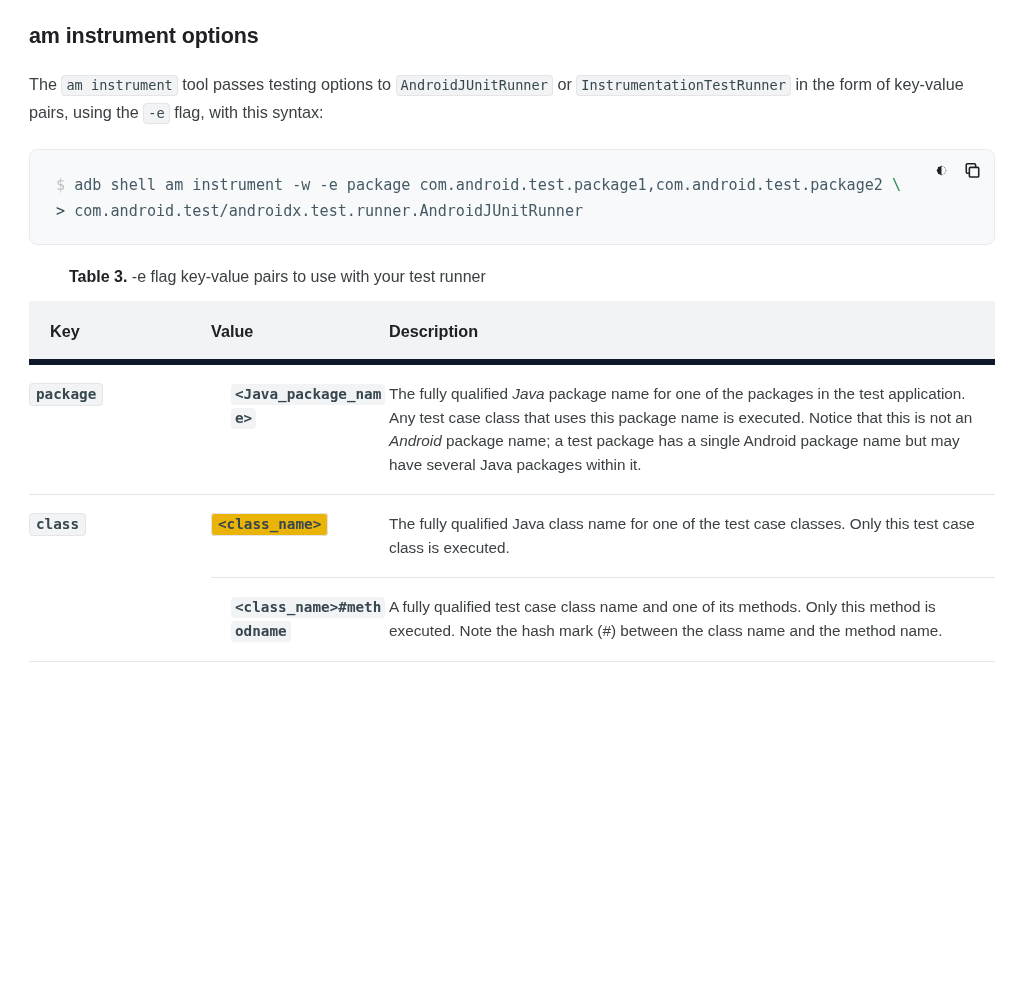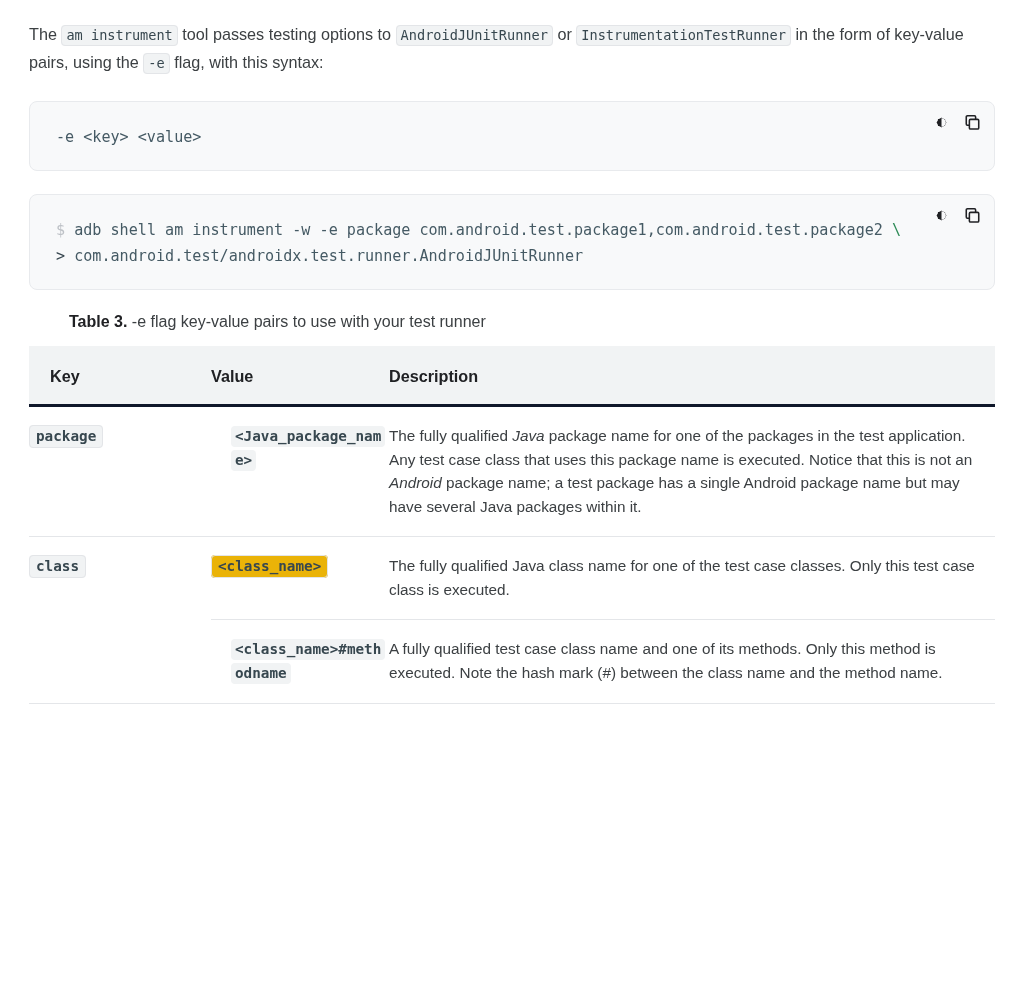--- a/index.html
+++ b/index.html
@@ -110,21 +110,21 @@
     margin-top: 14px;
     table-layout: fixed;
   }
   table.kv thead th {
     background: #f1f3f4;
     text-align: left;
     font-size: 16.2px;
     font-weight: 700;
     color: #202124;
     padding: 21px 0 18px 0;
-    border-bottom: 3px solid #0f172a;
+    border-bottom: 6px solid #0f172a;
   }
   table.kv thead th.c-key   { padding-left: 21px; }
   table.kv col.c-key   { width: 182px; }
   table.kv col.c-val   { width: 178px; }
   table.kv col.c-desc  { width: 606px; }
 
   table.kv td {
     vertical-align: top;
     font-size: 15.3px;
     line-height: 23.5px;
@@ -181,41 +181,24 @@
     height: 1px;
     background: #e4e6e9;
     margin-top: 0px;
   }
 </style>
 </head>
 <body>
 
 <div class="page">
 
+  <h1 class="page-title">am instrument options</h1>
 
   <p class="body-text intro"><span>The </span><code class="chip">am instrument</code><span> tool passes testing options to </span><code class="chip">AndroidJUnitRunner</code><span> or </span><code class="chip">InstrumentationTestRunner</code><span> in the form of key-value pairs, using the </span><code class="chip">-e</code><span> flag, with this syntax:</span></p>
 
-  <div class="codeblock first">
-    <div class="code-actions">
-      <button class="icon-btn" title="Toggle dark code theme">
-        <svg width="17" height="17" viewBox="0 0 24 24" aria-hidden="true">
-          <path fill="#202124" d="M12 1.6l2.1 2.1h2.9v2.9l2.1 2.1-2.1 2.1v2.9h-2.9L12 15.8 9.9 13.7H7v-2.9L4.9 8.7 7 6.6V3.7h2.9L12 1.6z" transform="translate(0 3.3)"></path>
-          <circle cx="12" cy="12" r="6.1" fill="#202124"></circle>
-          <path d="M12 5.9a6.1 6.1 0 010 12.2z" fill="#f8f9fa"></path>
-        </svg>
-      </button>
-      <button class="icon-btn" title="Copy code">
-        <svg width="17" height="17" viewBox="0 0 24 24" aria-hidden="true">
-          <rect x="3.2" y="2.6" width="13.2" height="13.2" rx="1.6" fill="none" stroke="#202124" stroke-width="2.2"></rect>
-          <rect x="7.6" y="7.6" width="13.2" height="13.6" rx="1.6" fill="#f8f9fa" stroke="#202124" stroke-width="2.2"></rect>
-        </svg>
-      </button>
-    </div>
-    <pre>-e &lt;key&gt; &lt;value&gt;</pre>
-  </div>
 
 
   <div class="codeblock">
     <div class="code-actions">
       <button class="icon-btn" title="Toggle dark code theme">
         <svg width="17" height="17" viewBox="0 0 24 24" aria-hidden="true">
           <path fill="#202124" d="M12 1.6l2.1 2.1h2.9v2.9l2.1 2.1-2.1 2.1v2.9h-2.9L12 15.8 9.9 13.7H7v-2.9L4.9 8.7 7 6.6V3.7h2.9L12 1.6z" transform="translate(0 3.3)"></path>
           <circle cx="12" cy="12" r="6.1" fill="#202124"></circle>
           <path d="M12 5.9a6.1 6.1 0 010 12.2z" fill="#f8f9fa"></path>
         </svg>

